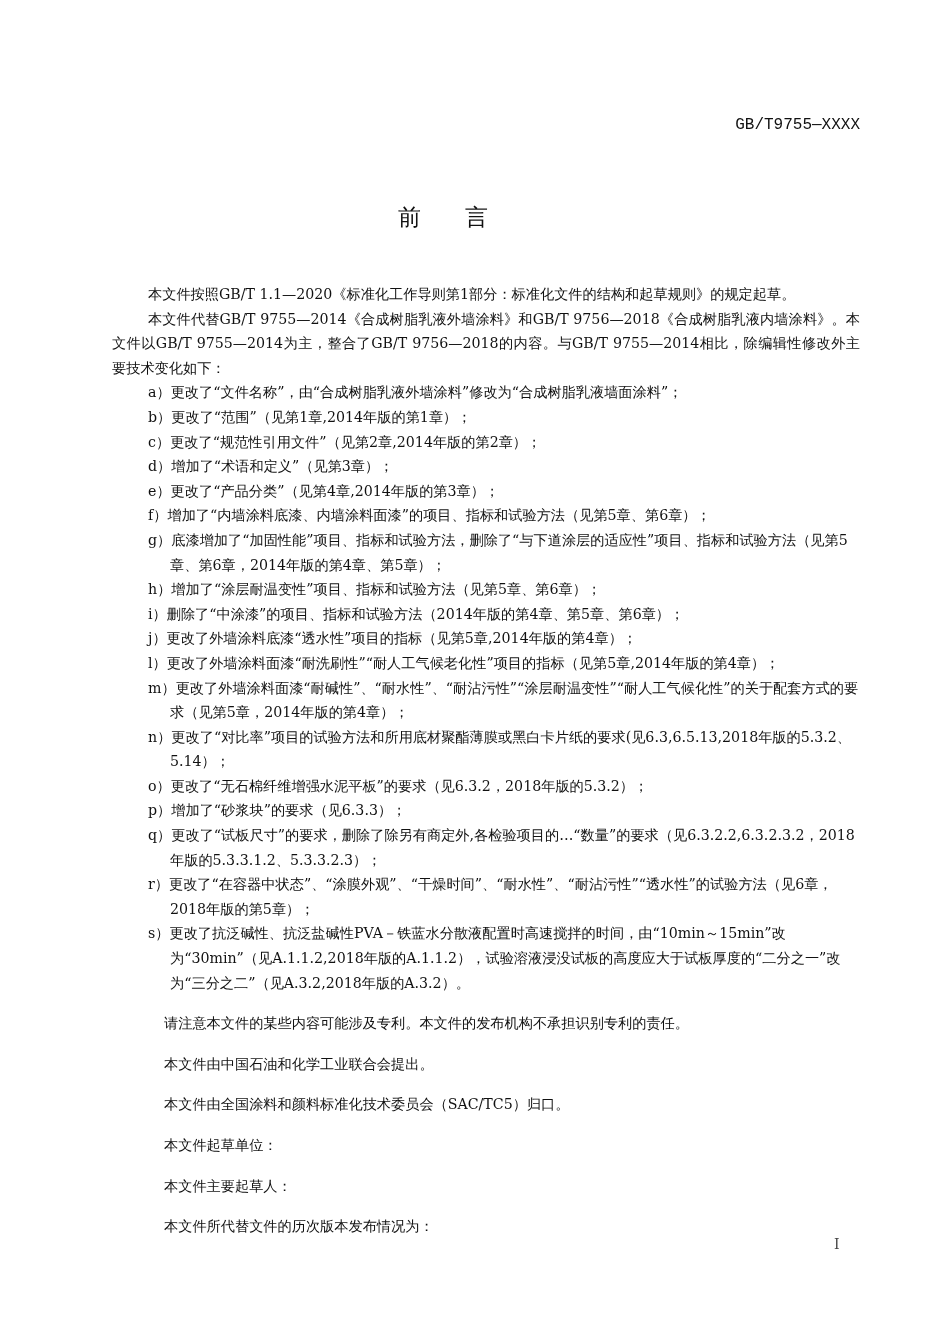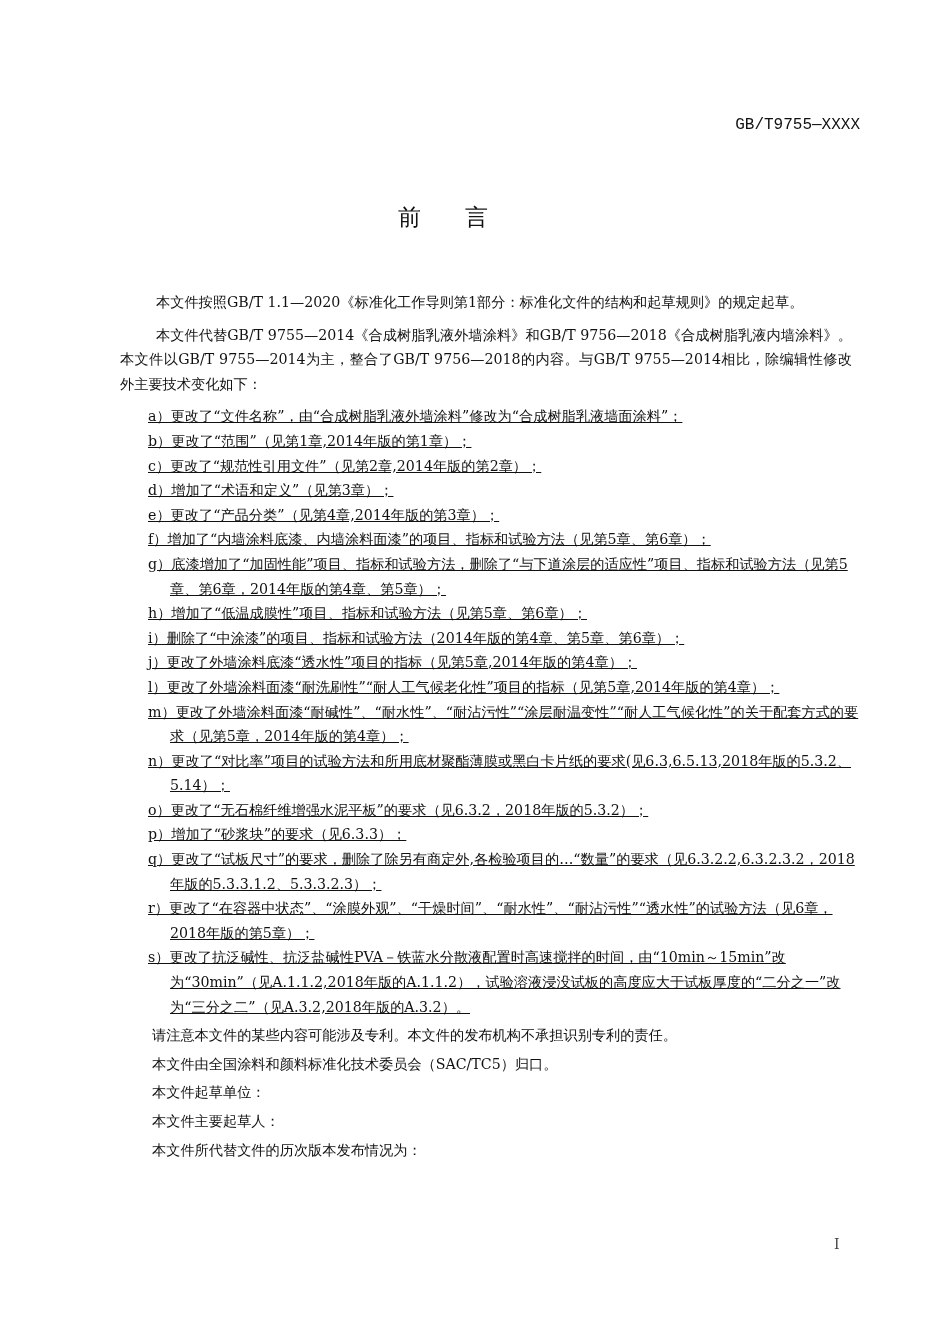--- a/index.html
+++ b/index.html
@@ -3,56 +3,57 @@
 <meta charset="utf-8">
 <style>
   html, body { margin: 0; padding: 0; background: #ffffff; }
   body { width: 950px; height: 1344px; position: relative; overflow: hidden;
          font-family: "DejaVu Serif", "Liberation Serif", serif; color: #111; }
   .header-code { position: absolute; top: 116px; right: 90px; font-family: "Liberation Mono", "DejaVu Sans Mono", monospace;
                  font-size: 16px; letter-spacing: 0px; }
   .title { position: absolute; top: 202px; left: 0; width: 886px; text-align: center;
            font-size: 23px; letter-spacing: 44px; text-indent: 44px; }
   .body { position: absolute; top: 282px; left: 112px; width: 748px; font-size: 14.2px; line-height: 24.6px; }
-  .para { text-indent: 36px; margin: 8px; text-align: justify; }
-  .list { margin: 0; padding: 0; text-decoration: underline; }
+  .para { text-indent: 36px; margin: 0; text-align: justify; }
+  .list { margin: 0; padding: 0; }
   .item { padding-left: 58px; text-indent: -22px; margin: 0; }
-  .plain { padding-left: 36px; margin: 4px; }
+  .plain { padding-left: 36px; margin: 16px; }
   .page-num { position: absolute; top: 1236px; left: 834px; font-size: 14px; color: #444; }
 </style>
 </head>
 <body>
 
 <div class="header-code">GB/T9755—XXXX</div>
 
 <div class="title">前言</div>
 
 <div class="body">
   <p class="para">本文件按照GB/T 1.1—2020《标准化工作导则第1部分：标准化文件的结构和起草规则》的规定起草。</p>
   <p class="para">本文件代替GB/T 9755—2014《合成树脂乳液外墙涂料》和GB/T 9756—2018《合成树脂乳液内墙涂料》。本文件以GB/T 9755—2014为主，整合了GB/T 9756—2018的内容。与GB/T 9755—2014相比，除编辑性修改外主要技术变化如下：</p>
   <div class="list">
     <p class="item">a）更改了“文件名称”，由“合成树脂乳液外墙涂料”修改为“合成树脂乳液墙面涂料”；</p>
     <p class="item">b）更改了“范围”（见第1章,2014年版的第1章）；</p>
     <p class="item">c）更改了“规范性引用文件”（见第2章,2014年版的第2章）；</p>
     <p class="item">d）增加了“术语和定义”（见第3章）；</p>
     <p class="item">e）更改了“产品分类”（见第4章,2014年版的第3章）；</p>
     <p class="item">f）增加了“内墙涂料底漆、内墙涂料面漆”的项目、指标和试验方法（见第5章、第6章）；</p>
     <p class="item">g）底漆增加了“加固性能”项目、指标和试验方法，删除了“与下道涂层的适应性”项目、指标和试验方法（见第5章、第6章，2014年版的第4章、第5章）；</p>
-    <p class="item">h）增加了“低温成膜性”项目、指标和试验方法（见第5章、第6章）；</p>
+    <p class="item">h）增加了“涂层耐温变性”项目、指标和试验方法（见第5章、第6章）；</p>
     <p class="item">i）删除了“中涂漆”的项目、指标和试验方法（2014年版的第4章、第5章、第6章）；</p>
     <p class="item">j）更改了外墙涂料底漆“透水性”项目的指标（见第5章,2014年版的第4章）；</p>
     <p class="item">l）更改了外墙涂料面漆“耐洗刷性”“耐人工气候老化性”项目的指标（见第5章,2014年版的第4章）；</p>
     <p class="item">m）更改了外墙涂料面漆“耐碱性”、“耐水性”、“耐沾污性”“涂层耐温变性”“耐人工气候化性”的关于配套方式的要求（见第5章，2014年版的第4章）；</p>
     <p class="item">n）更改了“对比率”项目的试验方法和所用底材聚酯薄膜或黑白卡片纸的要求(见6.3,6.5.13,2018年版的5.3.2、5.14）；</p>
     <p class="item">o）更改了“无石棉纤维增强水泥平板”的要求（见6.3.2，2018年版的5.3.2）；</p>
     <p class="item">p）增加了“砂浆块”的要求（见6.3.3）；</p>
     <p class="item">q）更改了“试板尺寸”的要求，删除了除另有商定外,各检验项目的…“数量”的要求（见6.3.2.2,6.3.2.3.2，2018年版的5.3.3.1.2、5.3.3.2.3）；</p>
     <p class="item">r）更改了“在容器中状态”、“涂膜外观”、“干燥时间”、“耐水性”、“耐沾污性”“透水性”的试验方法（见6章，2018年版的第5章）；</p>
     <p class="item">s）更改了抗泛碱性、抗泛盐碱性PVA－铁蓝水分散液配置时高速搅拌的时间，由“10min～15min”改为“30min”（见A.1.1.2,2018年版的A.1.1.2），试验溶液浸没试板的高度应大于试板厚度的“二分之一”改为“三分之二”（见A.3.2,2018年版的A.3.2）。</p>
   </div>
   <p class="plain">请注意本文件的某些内容可能涉及专利。本文件的发布机构不承担识别专利的责任。</p>
+  <p class="plain">本文件由中国石油和化学工业联合会提出。</p>
   <p class="plain">本文件由全国涂料和颜料标准化技术委员会（SAC/TC5）归口。</p>
   <p class="plain">本文件起草单位：</p>
   <p class="plain">本文件主要起草人：</p>
   <p class="plain">本文件所代替文件的历次版本发布情况为：</p>
 </div>
 
 <div class="page-num">I</div>
 
 </body></html>

